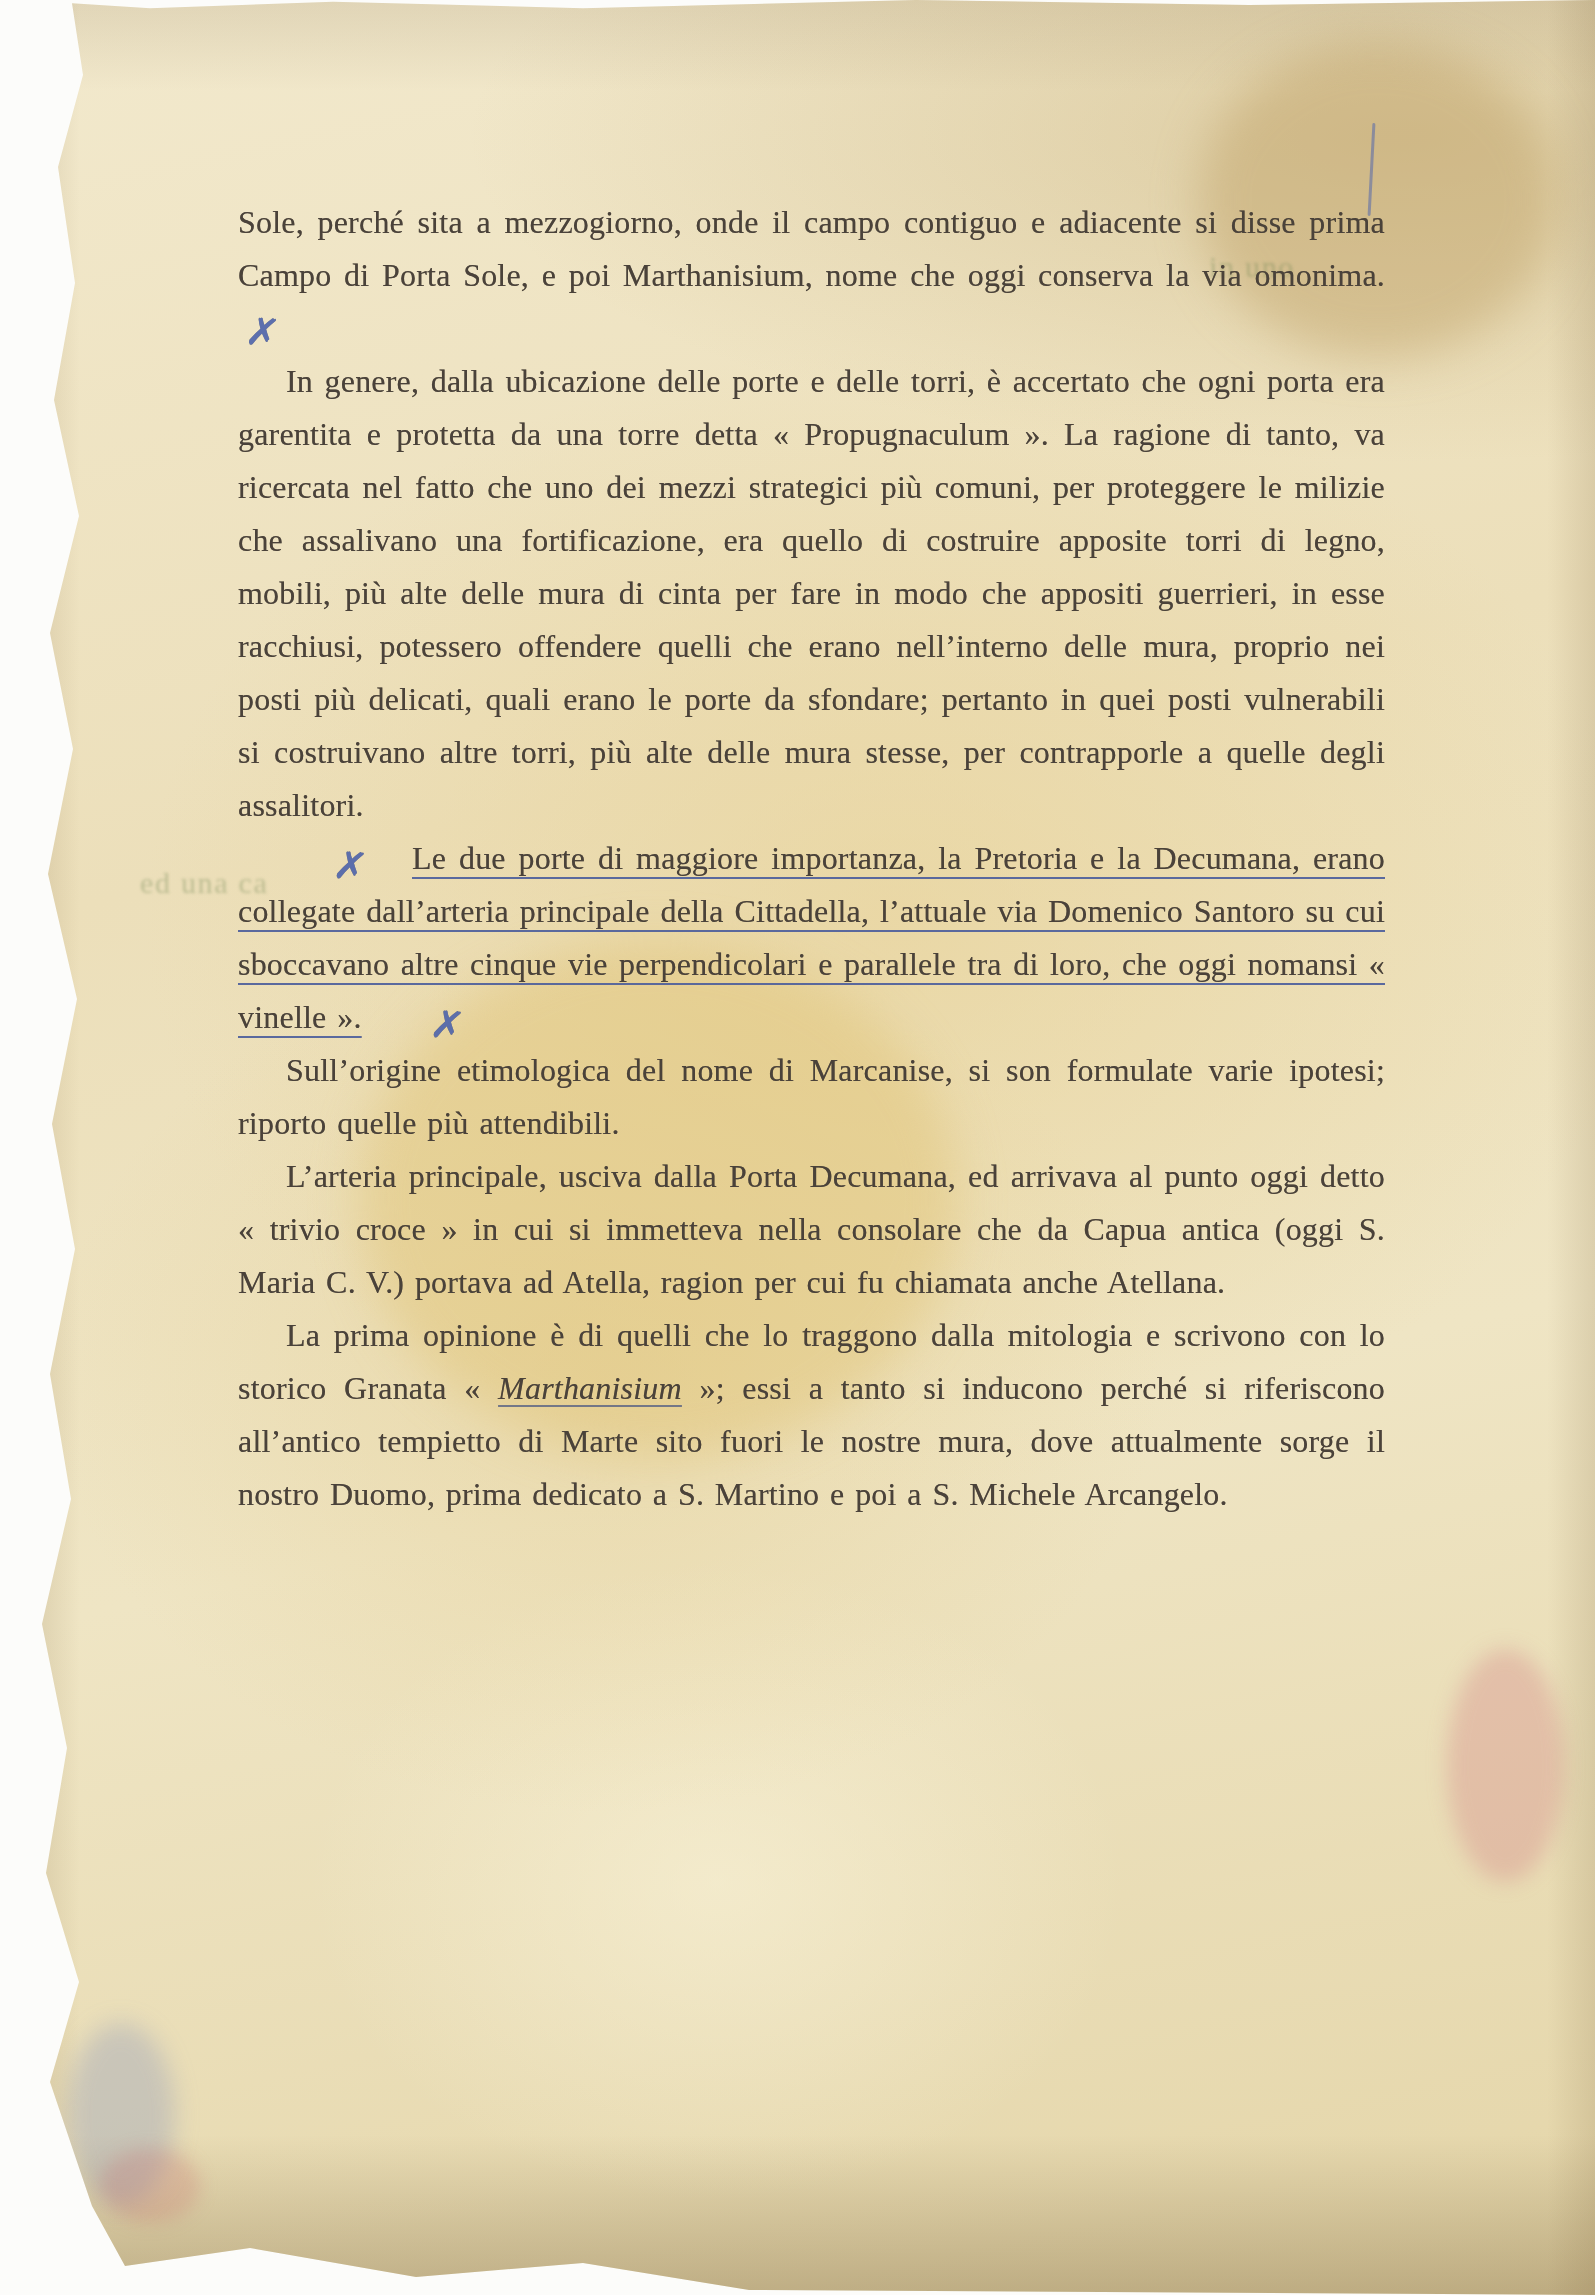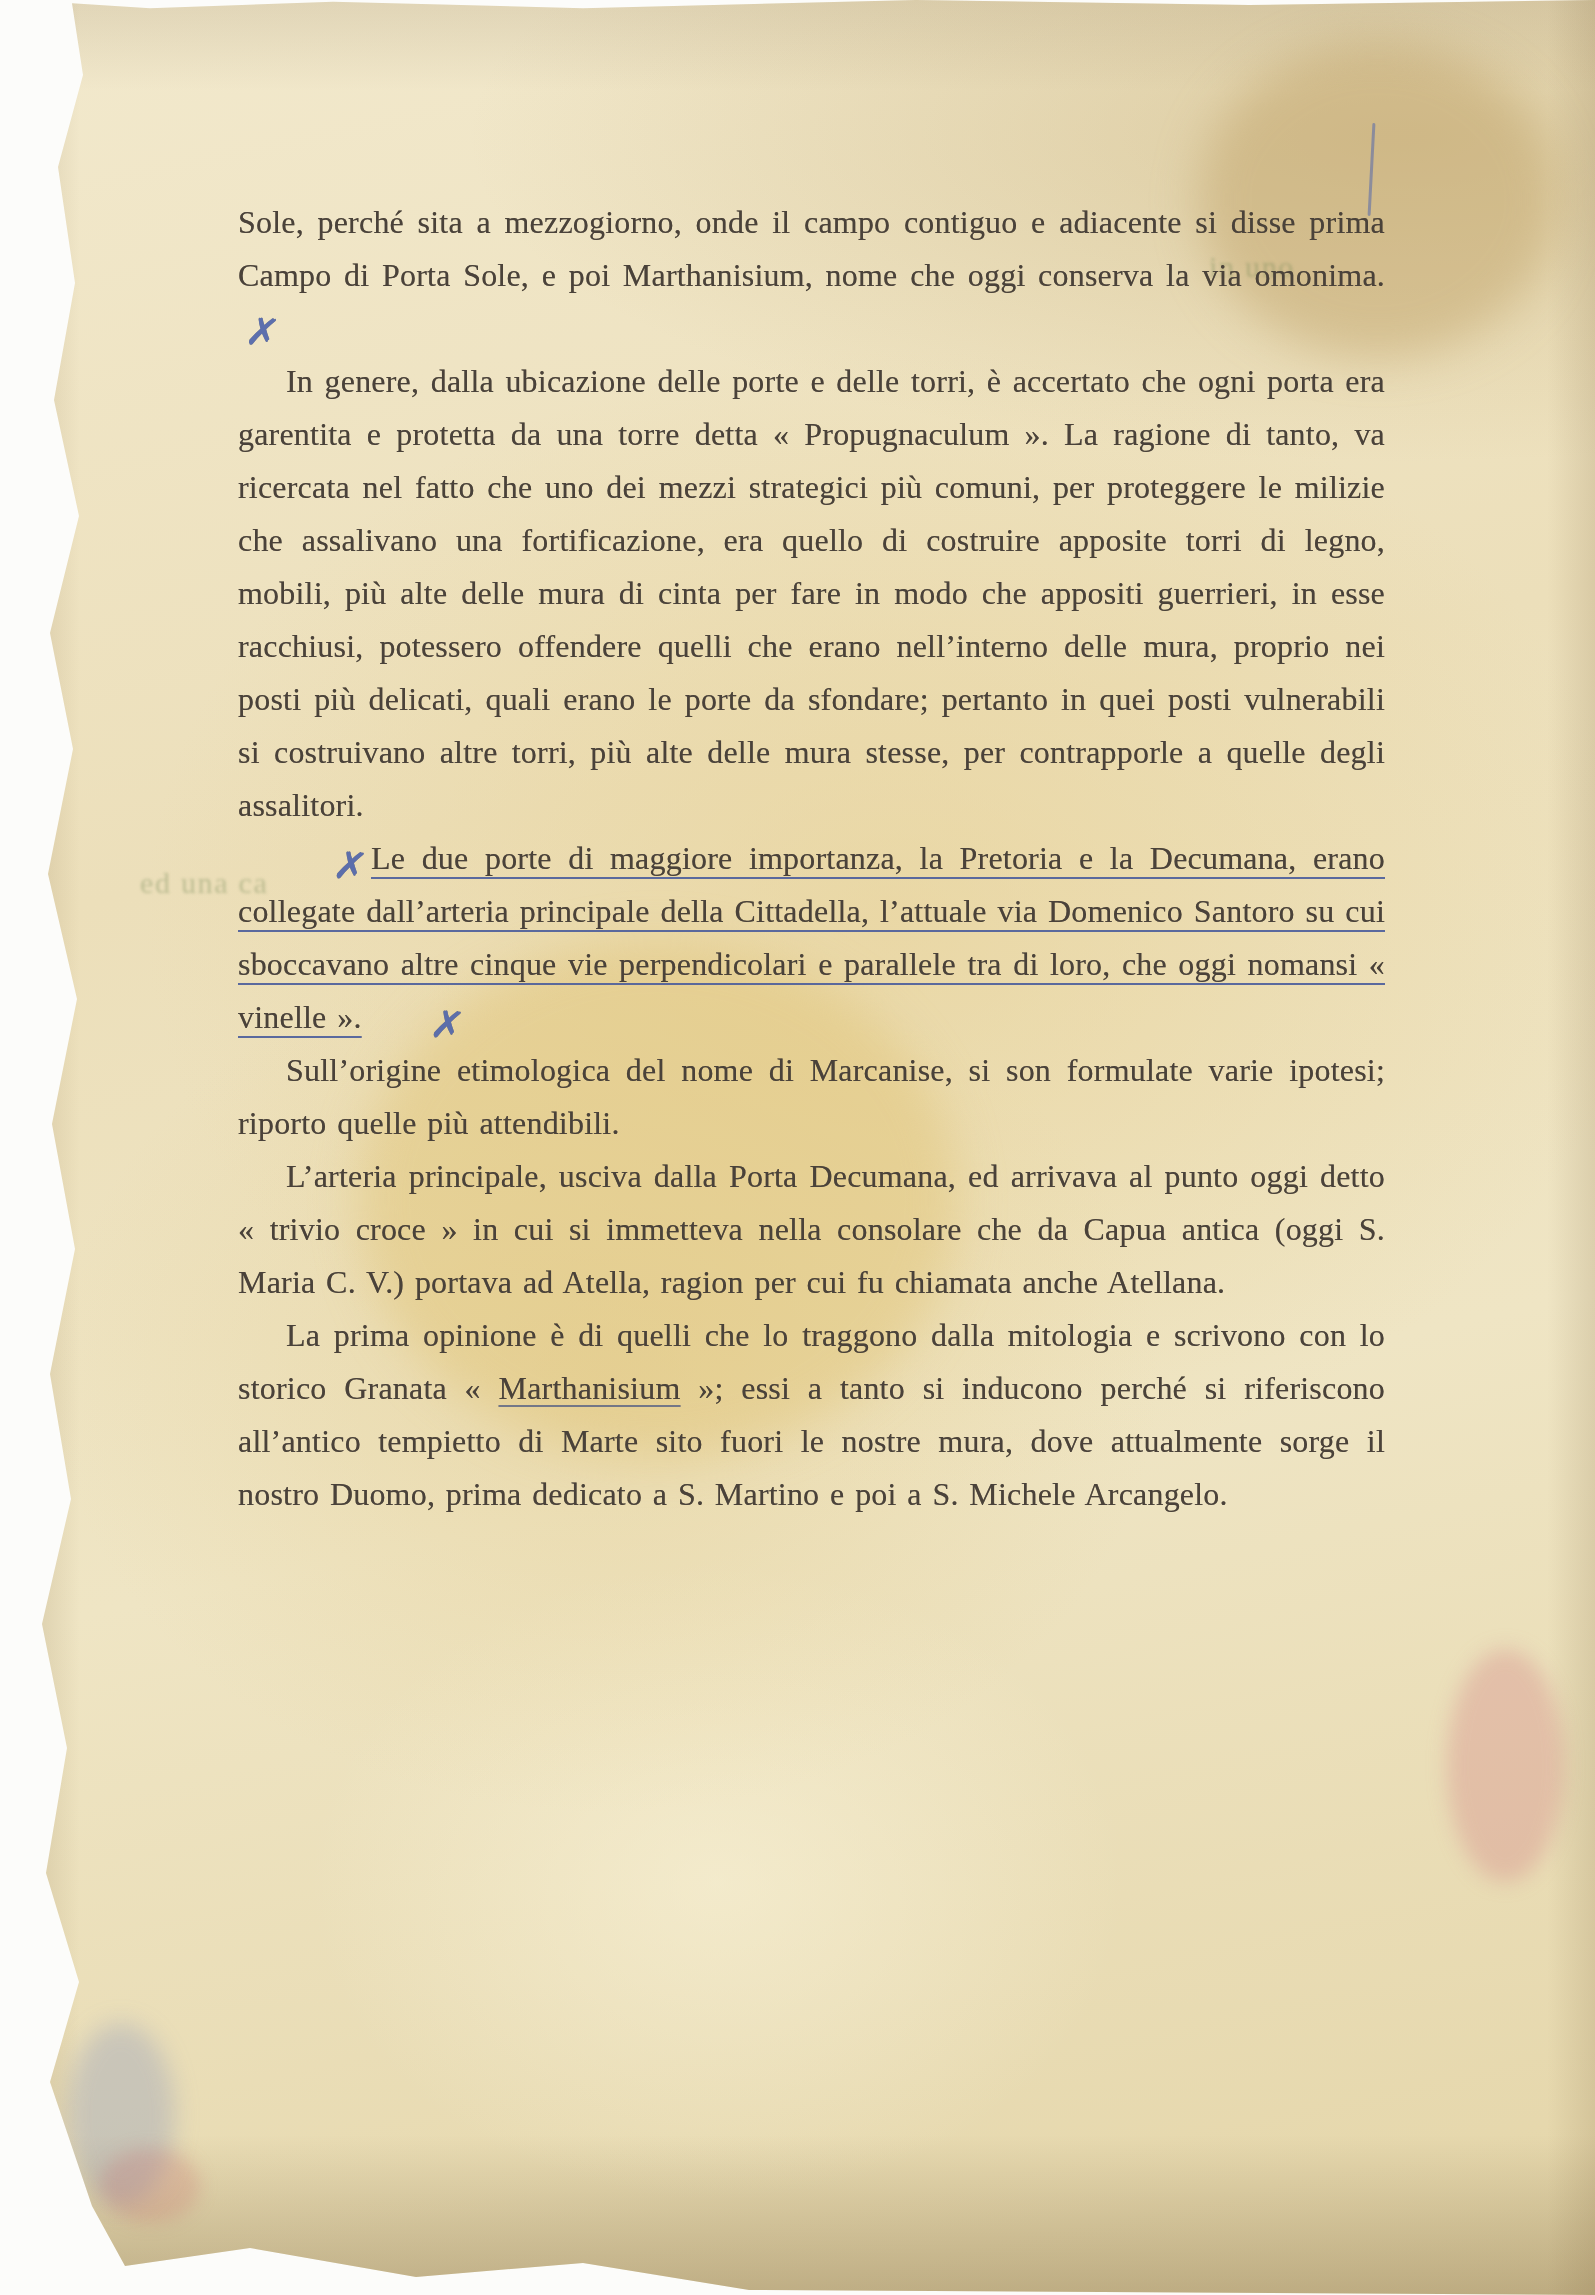--- a/index.html
+++ b/index.html
@@ -37,23 +37,23 @@
   .b2{left:140px;top:866px;}
   .stray{position:absolute;left:1370px;top:123px;width:2.5px;height:93px;border-radius:1.7px;
          background:rgba(84,104,172,.55);transform:rotate(3deg);}
   
   .textblock{position:absolute;left:238px;top:196px;width:1147px;
     font-size:32px;line-height:53px;color:#4a423a;text-align:justify;
     letter-spacing:0.2px;word-spacing:2.5px;text-shadow:0 0 0.5px rgba(64,54,44,.55);}
   .textblock p{margin:0;}
   .textblock p.indent{text-indent:48px;}
   .underlined{text-decoration:underline;text-decoration-color:rgba(77,99,171,.8);
-    text-decoration-thickness:2.1px;text-underline-offset:7.5px;text-decoration-skip-ink:none;}
+    text-decoration-thickness:2.1px;text-underline-offset:7.5px;text-decoration-skip-ink:none;margin-left:41px;}
   .pencil{text-decoration:underline;text-decoration-color:rgba(96,114,172,.55);
-    text-decoration-thickness:1.7px;text-underline-offset:5.8px;text-decoration-skip-ink:none;}
+    text-decoration-thickness:1.7px;text-underline-offset:5.8px;text-decoration-skip-ink:none;font-style:italic;}
   .ink{color:#4d63ab;}
   .xmark{display:inline-block;font-size:40px;line-height:0;font-weight:bold;
     transform:rotate(9deg);vertical-align:-6.7px;opacity:.9;
     font-family:"DejaVu Sans", sans-serif;}
   .xmark.after{margin-left:8.3px;}
   .xmark.far{margin-left:21.6px;}
   .xmark.before{margin-right:3.3px;}
   .pagenum{margin-top:37px;text-align:right;padding-right:3.3px;font-size:32px;
     letter-spacing:2.5px;color:#433c34;}
 </style>

